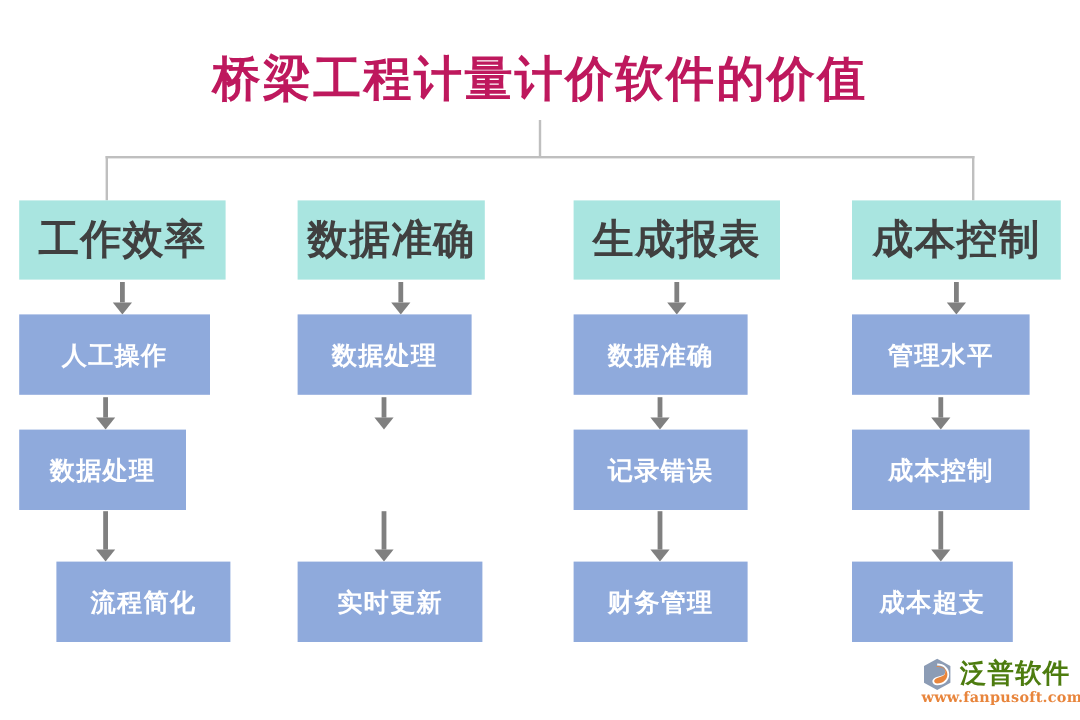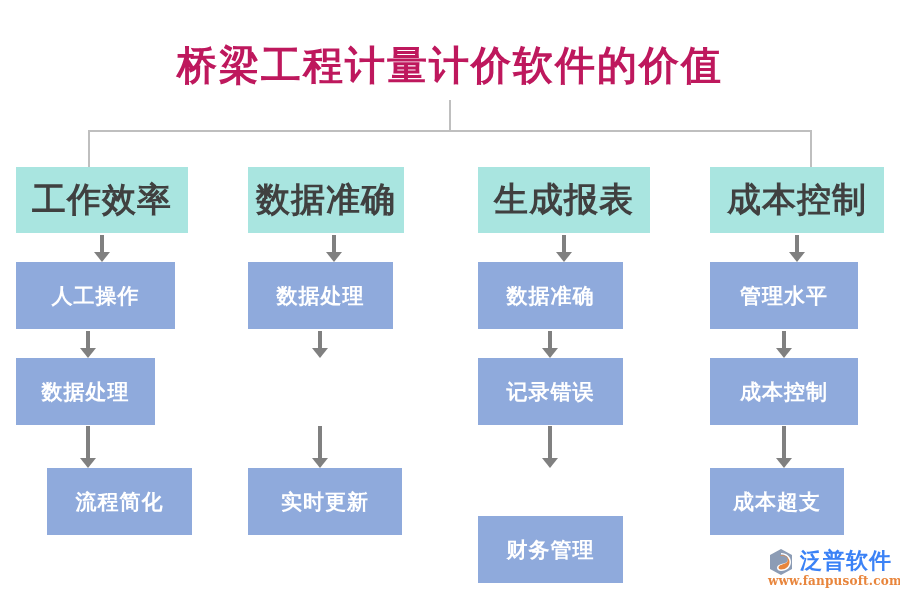--- a/index.html
+++ b/index.html
@@ -48,21 +48,21 @@
     border-left:8px solid transparent;border-right:8px solid transparent;
     border-top:10px solid #808080;
   }
 
   
   .logo{position:absolute;left:766px;top:546px;width:124px;height:44px;}
   .logo-mark{position:absolute;left:0;top:2px;width:30px;height:30px;}
   .logo-name{
     position:absolute;left:34px;top:0px;
     font-family:"DejaVu Sans","Liberation Sans",sans-serif;
-    font-size:22px;font-weight:700;color:#3b82f6;letter-spacing:1px;
+    font-size:22px;font-weight:700;color:#4d7c0f;letter-spacing:1px;
     white-space:nowrap;
   }
   .logo-url{
     position:absolute;left:2px;top:28px;
     font-family:"DejaVu Serif","Liberation Serif",serif;
     font-size:12px;font-weight:700;color:#e8853c;letter-spacing:.2px;
     white-space:nowrap;
   }
 </style>
 </head>
@@ -138,21 +138,21 @@
     <div class="shaft" style="height:17px;"></div>
       <div class="head" style="top:17px;"></div>
   </div>
   <div class="node" style="left:478px;top:358px;width:145px;">
     <span>记录错误</span>
   </div>
   <div class="arrow" style="left:542px;top:426px;height:42px;">
     <div class="shaft" style="height:32px;"></div>
       <div class="head" style="top:32px;"></div>
   </div>
-  <div class="node" style="left:478px;top:468px;width:145px;margin-top:48px;">
+  <div class="node" style="left:478px;top:468px;width:145px;">
     <span>财务管理</span>
   </div>
 
   <div class="hdr" style="left:710px;top:167px;width:174px;">
     <span>成本控制</span>
   </div>
   <div class="arrow" style="left:789px;top:235px;height:27px;">
     <div class="shaft" style="height:17px;"></div>
       <div class="head" style="top:17px;"></div>
   </div>

